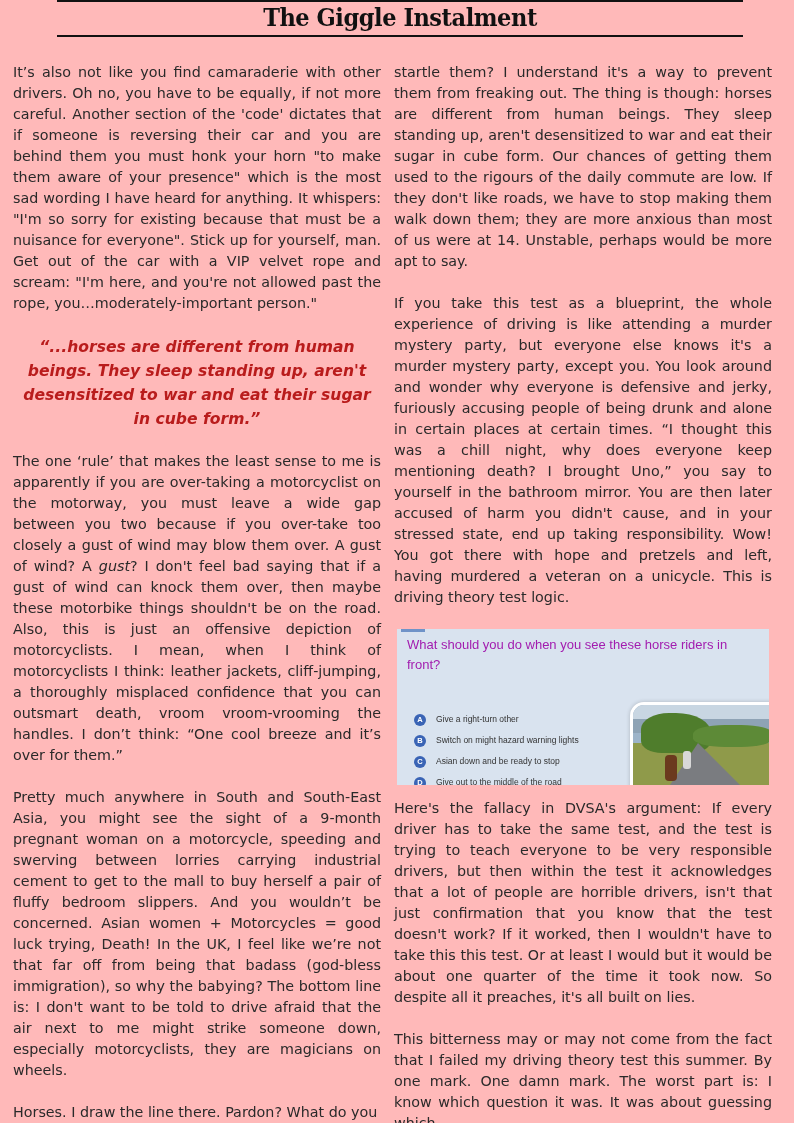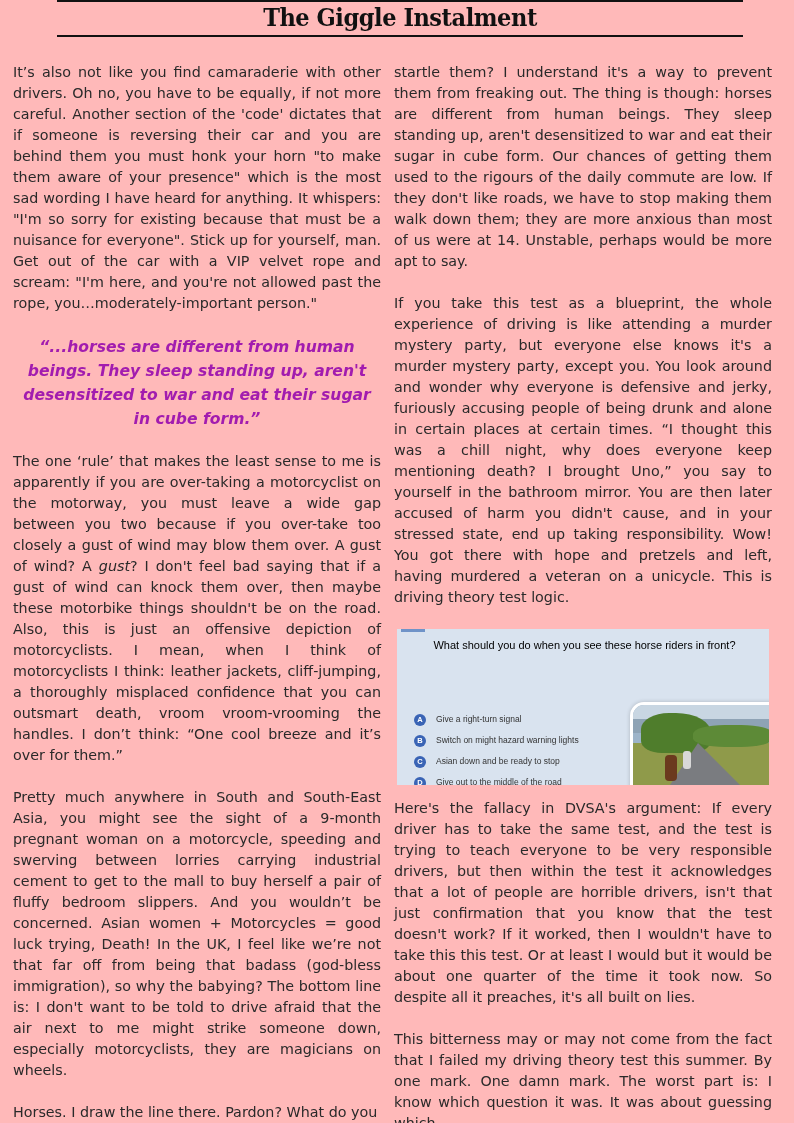--- a/index.html
+++ b/index.html
@@ -19,31 +19,31 @@
     font-family:"DejaVu Serif", serif; font-weight:bold; font-size:25px;
     letter-spacing:-0.5px; color:#111; line-height:30px;
     transform:scaleX(0.9);
   }
   .col { position:absolute; top:62px; font-size:14.3px; line-height:21px; }
   .col.left { left:13px; width:368px; }
   .col.right { left:394px; width:378px; }
   p { margin:0 0 21px 0; text-align:justify; }
   p.nogap { margin-bottom:0; }
   .pull {
-    color:#a21caf; font-weight:bold; font-style:italic; text-align:center;
+    color:#b91c1c; font-weight:bold; font-style:italic; text-align:center;
     font-size:15.6px; line-height:24px; margin:8px 0 20px 0;
   }
   em { font-style:italic; }
   .shot {
     position:relative; width:372px; height:156px; background:#d9e3ef;
     margin:4px 0 13px 3px; overflow:hidden;
   }
   .shot .tab { position:absolute; left:4px; top:0; width:24px; height:3px; background:#6f93c8; }
-  .shot .q { position:absolute; left:10px; top:6px; width:355px; text-align:center;
-    font-family:"Liberation Sans", sans-serif; font-size:11px; line-height:20px; color:#000000; }
+  .shot .q { position:absolute; left:10px; top:6px; width:355px; text-align:left;
+    font-family:"Liberation Sans", sans-serif; font-size:13px; line-height:20px; color:#a21caf; }
   .opts { position:absolute; left:17px; top:80px; }
   .opt { display:flex; align-items:center; height:21px; font-family:"Liberation Sans", sans-serif; font-size:8.5px; color:#333; }
   .badge { width:12px; height:12px; border-radius:50%; background:#3a64b5; color:#fff; font-size:7.5px; font-weight:bold;
     display:flex; align-items:center; justify-content:center; margin-right:10px; }
   .photo { position:absolute; left:233px; top:73px; width:140px; height:90px; border:3px solid #fff; border-radius:14px 0 14px 0;
     overflow:hidden; background:#9db4c9; box-shadow:0 0 4px rgba(0,0,0,0.2); }
   .sky { position:absolute; left:0; top:0; width:100%; height:28px; background:#c8d6e2; }
   .hills { position:absolute; left:0; top:14px; width:100%; height:14px; background:#8ea3b5; }
   .trees { position:absolute; left:8px; top:8px; width:70px; height:40px; background:#4f7d2c; border-radius:40% 50% 30% 30%; }
   .trees2 { position:absolute; left:60px; top:20px; width:80px; height:22px; background:#5d8a37; border-radius:40%; }
@@ -72,21 +72,21 @@
 <div class="col right">
   <p>startle them? I understand it's a way to prevent them from freaking out. The thing is though: horses are different from human beings. They sleep standing up,  aren't desensitized to war and eat their sugar in cube form. Our chances of getting them used to the rigours of the daily commute are low. If they don't like roads, we have to stop making them walk down them; they are more anxious than most of us were at 14. Unstable, perhaps would be more apt to say.</p>
   <p>If you take this test as a blueprint, the whole experience of driving is like attending a murder mystery party, but everyone else knows it's a murder mystery party, except you. You look around and wonder why everyone is defensive and jerky, furiously accusing people of being drunk and alone in certain places at certain times. “I thought this was a chill night, why does everyone keep mentioning death? I brought Uno,” you say to yourself in the bathroom mirror. You are then later accused of harm you didn't cause, and in your stressed state, end up taking responsibility. Wow! You got there with hope and pretzels and left, having murdered a veteran on a unicycle. This is driving theory test logic.</p>
 
   <div class="shot">
     <div class="tab"></div>
     <div class="q">What should you do when you see these horse riders in front?</div>
     <div class="opts">
       <div class="opt">
         <span class="badge">A</span>
-        <span>Give a right-turn signal</span>
+        <span>Give a right-turn other</span>
       </div>
       <div class="opt">
         <span class="badge">B</span>
         <span>Switch on might hazard warning lights</span>
       </div>
       <div class="opt">
         <span class="badge">C</span>
         <span>Asian down and be ready to stop</span>
       </div>
       <div class="opt">

